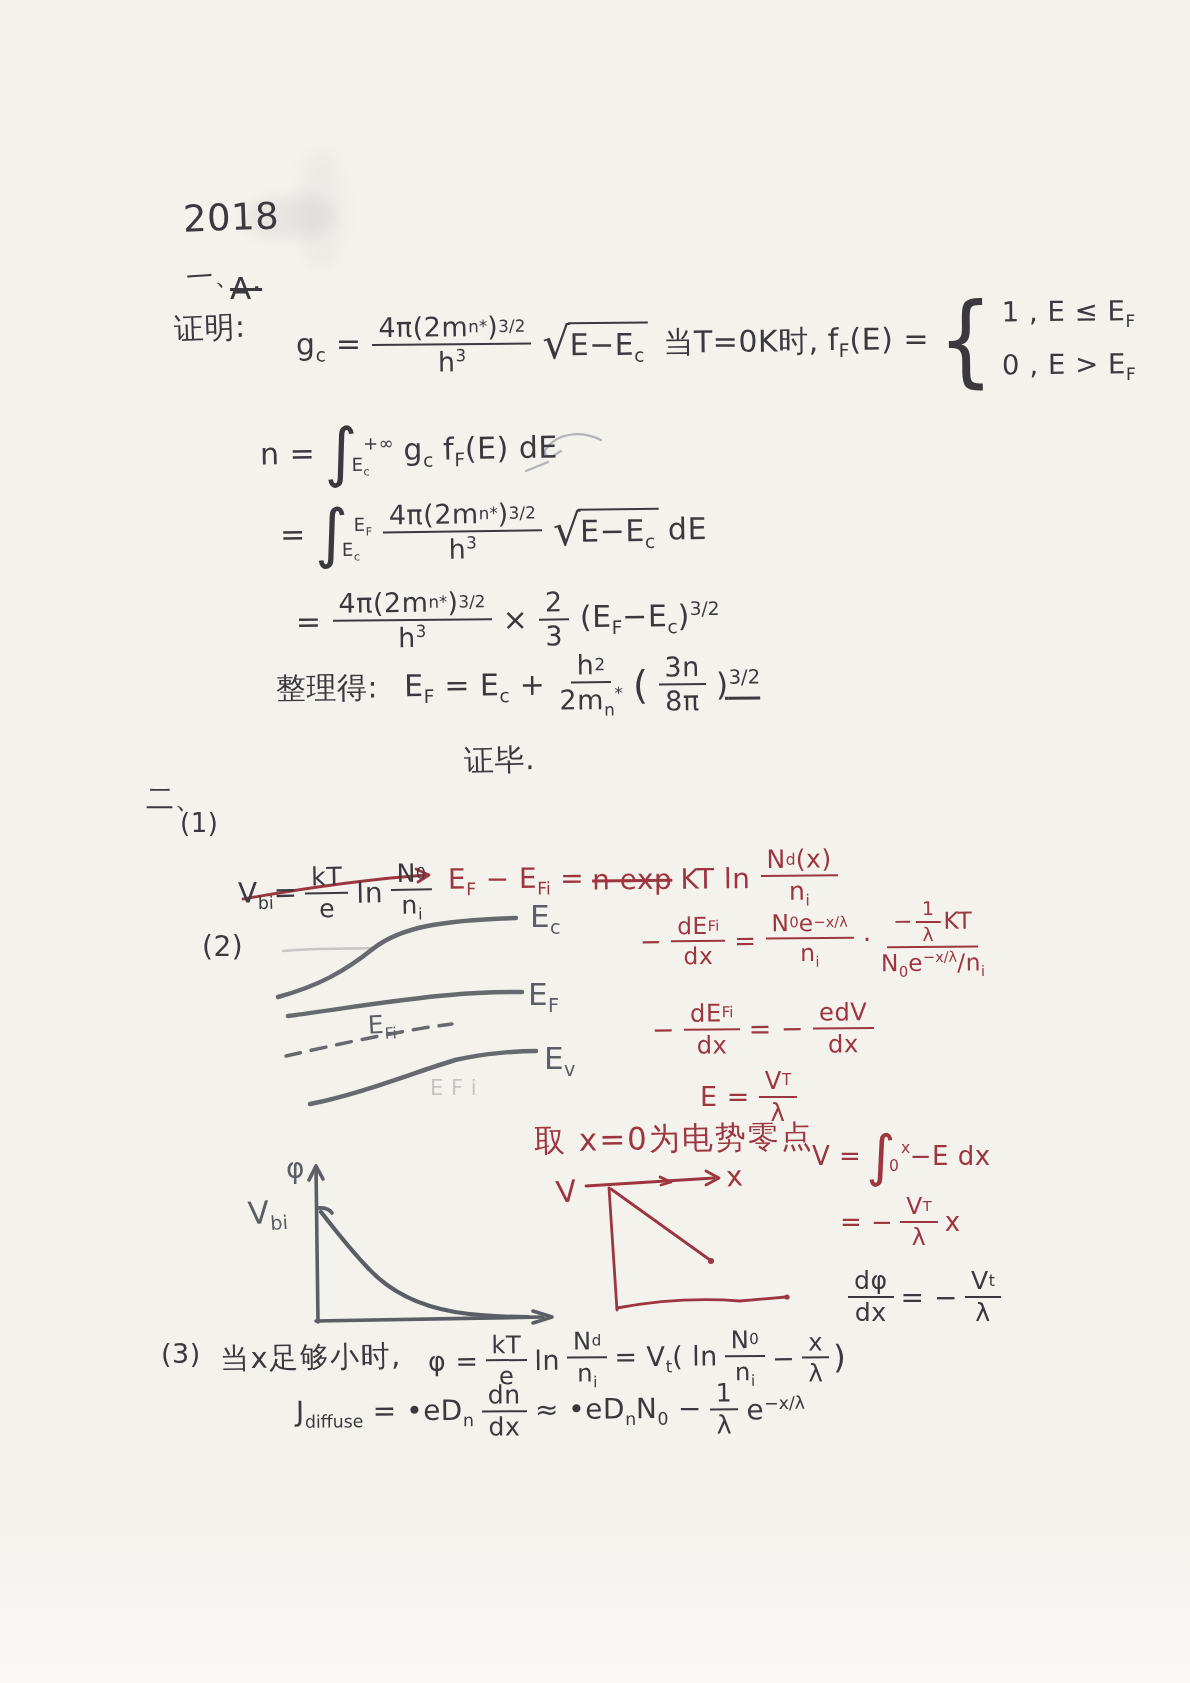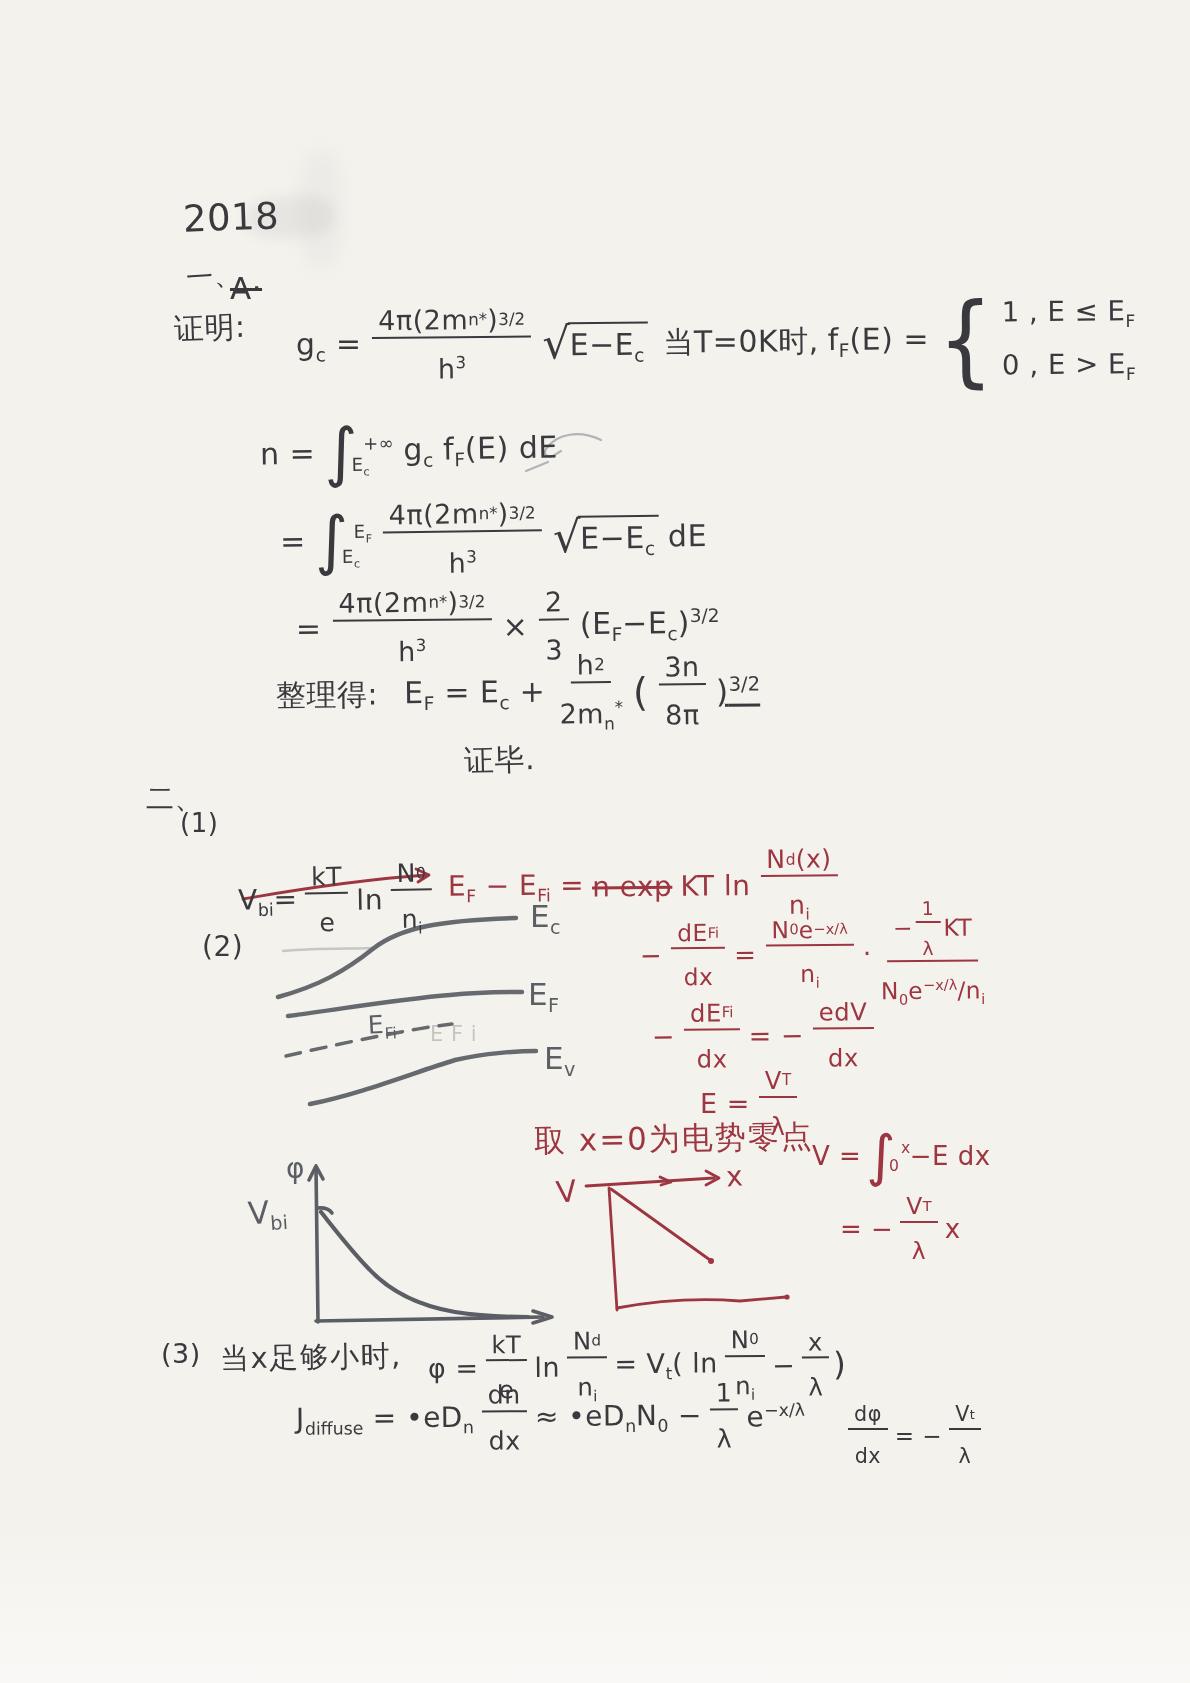--- a/index.html
+++ b/index.html
@@ -17,21 +17,21 @@
     background:linear-gradient(to bottom, rgba(255,255,255,0), rgba(255,255,255,.5));
     pointer-events:none;
   }
   .line{position:absolute; white-space:nowrap; font-size:30px; letter-spacing:.5px;}
   .eq{display:flex; align-items:center; gap:9px;}
   .red{color:var(--red);}
   .pencil{color:var(--pencil);}
   sub,sup{font-size:.62em; letter-spacing:0;}
   .frac{display:inline-flex; flex-direction:column; align-items:center; vertical-align:middle; font-size:.9em; margin:0 2px;}
   .frac>.top{display:flex; align-items:center; padding:0 6px 2px; border-bottom:2.2px solid currentColor; line-height:1.05;}
-  .frac>.bot{padding-top:16px; line-height:1.05;}
+  .frac>.bot{padding-top:2px; line-height:1.05;}
   .frac .frac{font-size:.8em; margin:0 3px;}
   .sqrt{display:inline-flex; align-items:flex-start; vertical-align:middle;}
   .sqrt>.rad{font-size:1.45em; line-height:1; margin-right:-3px;}
   .sqrt>.arg{border-top:2.2px solid currentColor; padding:3px 4px 0 2px;}
   .intg{display:inline-flex; align-items:center; vertical-align:middle;}
   .intg>.sym{font-size:2.15em; line-height:.85; margin-right:1px;}
   .intg>.lims{display:flex; flex-direction:column; justify-content:space-between; height:2.3em; font-size:.6em; padding-top:2px;}
   .intg .up{margin-left:4px;}
   .intg .lo{margin-left:-8px; margin-top:auto;}
   .cases{display:inline-flex; align-items:center; gap:8px;}
@@ -201,21 +201,21 @@
       <span class="top">N<sub>d</sub>(x)</span>
       <span class="bot">n<sub>i</sub></span>
     </span>
   </div>
 
   <div class="line" style="left:202px;top:930px;font-size:28px;">(2)</div>
 
   <div class="line pencil" style="left:530px;top:898px;font-size:31px;">E<sub>c</sub></div>
   <div class="line pencil" style="left:528px;top:976px;font-size:31px;">E<sub>F</sub></div>
   <div class="line pencil" style="left:368px;top:1010px;font-size:25px;transform:rotate(-3deg);">E<sub>Fi</sub></div>
-  <div class="line pencil" style="left:430px;top:1022px;font-size:21px;opacity:.3;">E F i</div>
+  <div class="line pencil" style="left:430px;top:1076px;font-size:21px;opacity:.3;">E F i</div>
   <div class="line pencil" style="left:544px;top:1040px;font-size:31px;">E<sub>v</sub></div>
 
   <div class="line eq red" style="left:640px;top:900px;font-size:26px;transform:rotate(-.5deg);gap:7px;">
     <span>−</span>
     <span class="frac">
       <span class="top">dE<sub>Fi</sub></span>
       <span class="bot">dx</span>
     </span>
     <span>=</span>
     <span class="frac">
@@ -305,21 +305,21 @@
       <span class="bot">n<sub>i</sub></span>
     </span>
     <span>−</span>
     <span class="frac">
       <span class="top">x</span>
       <span class="bot">λ</span>
     </span>
     <span style="font-size:1.2em;margin-left:-3px;">)</span>
   </div>
 
-  <div class="line eq" style="left:846px;top:1404px;font-size:23px;gap:5px;">
+  <div class="line eq" style="left:846px;top:1268px;font-size:28px;gap:5px;">
     <span class="frac">
       <span class="top">dφ</span>
       <span class="bot">dx</span>
     </span>
     <span>= −</span>
     <span class="frac">
       <span class="top">V<sub>t</sub></span>
       <span class="bot">λ</span>
     </span>
   </div>

